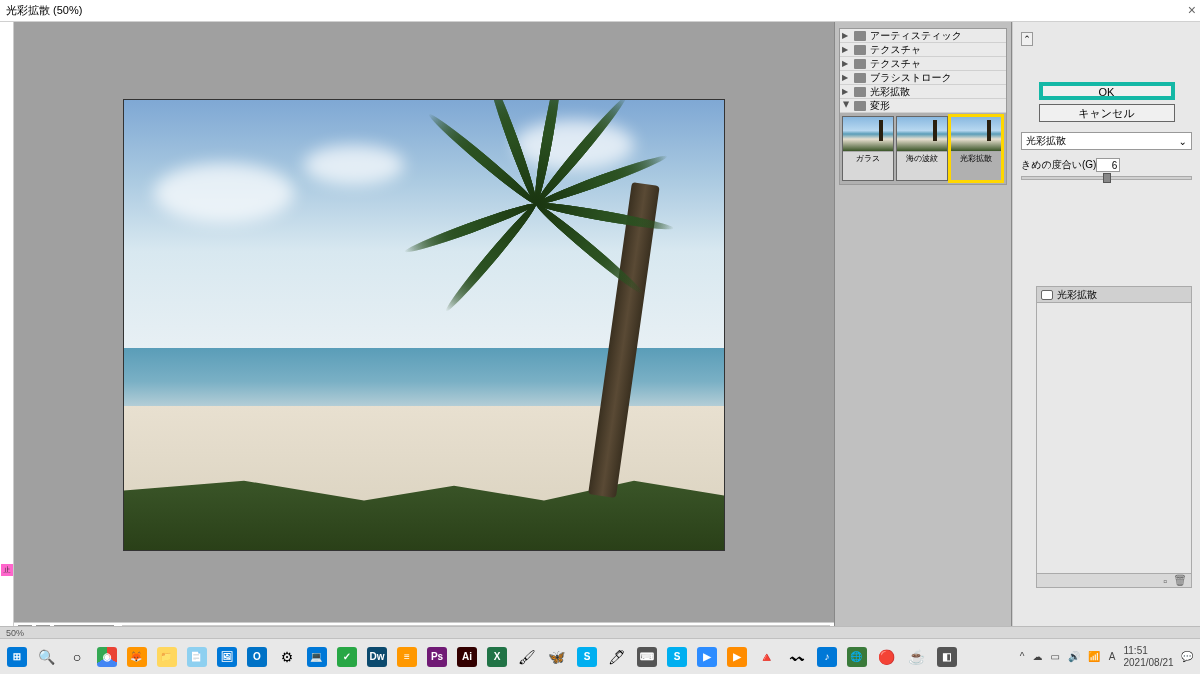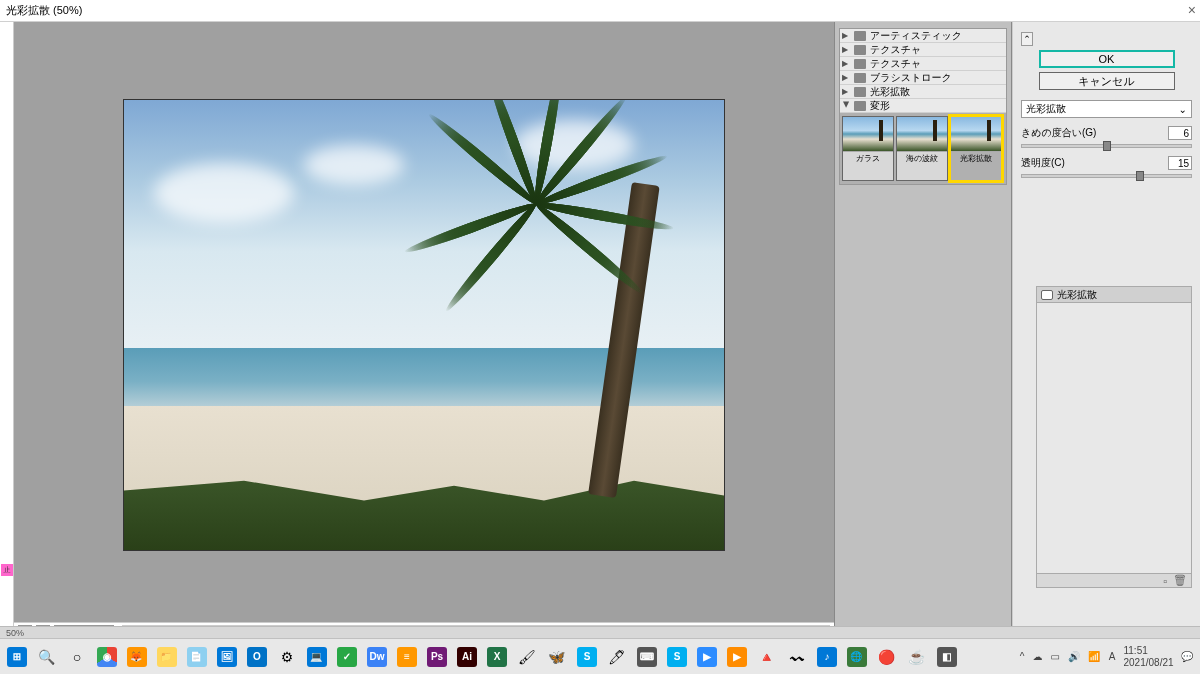--- a/index.html
+++ b/index.html
@@ -47,24 +47,24 @@
     .thumb { width: 52px; border: 1px solid #666; background: #fff; position: relative; }
     .thumb.selected { outline: 3px solid #ffd700; outline-offset: -1px; }
     .thumb-img { height: 34px; background: linear-gradient(180deg, #88b8e0 0%, #b8d8f0 40%, #5a9db8 50%, #e8e0d0 65%, #3a5528 100%); position: relative; }
     .thumb-img::after { content: ''; position: absolute; right: 20%; top: 10%; width: 4px; height: 60%; background: #2a2010; }
     .thumb-label { height: 29px; font-size: 8px; text-align: center; line-height: 13px; background: #d8d8d8; border-top: 1px solid #aaa; }
     .thumb.selected .thumb-label { background: #b0b0b0; }
     
     .params-panel { flex: 1; background: #e8e8e8; padding: 6px 8px; border-left: 1px solid #ccc; }
     .collapse-btn { width: 12px; height: 14px; border: 1px solid #999; background: #f0f0f0; font-size: 9px; text-align: center; line-height: 12px; margin-bottom: 4px; display: inline-block; }
     .action-btn { display: block; width: 136px; height: 18px; margin: 0 auto 4px; font-size: 11px; border: 1px solid #666; background: #f0f0f0; }
-    .action-btn.primary { border: 2px solid #14b8a6; }
+    .action-btn.primary { border: 4px solid #14b8a6; margin-top: 32px; }
     .dropdown { width: 100%; height: 18px; border: 1px solid #999; background: #fff; font-size: 10px; padding: 0 4px; margin-top: 10px; display: flex; align-items: center; justify-content: space-between; }
     .param-row { margin-top: 8px; }
-    .param-top { display: flex; justify-content: space-between; align-items: center; font-size: 10px; }
+    .param-top { display: flex; align-items: center; font-size: 10px; }
     .param-input { width: 24px; height: 14px; border: 1px solid #999; font-size: 10px; text-align: right; padding: 0 2px; }
     .slider { height: 4px; background: #d0d0d0; border: 1px solid #aaa; margin-top: 4px; position: relative; }
     .slider-thumb { position: absolute; top: -4px; width: 8px; height: 10px; background: #888; border: 1px solid #555; transform: translateX(-50%); }
     
     .layers-panel { position: absolute; right: 8px; top: 264px; width: 156px; bottom: 50px; background: #e8e8e8; border: 1px solid #aaa; }
     .layer-head { height: 16px; background: #d0d0d0; border-bottom: 1px solid #aaa; display: flex; align-items: center; font-size: 10px; padding: 0 4px; gap: 4px; }
     .eye-icon { width: 12px; height: 10px; border: 1px solid #666; background: #fff; border-radius: 2px; }
     .layers-footer { position: absolute; bottom: 0; left: 0; right: 0; height: 14px; background: #d8d8d8; border-top: 1px solid #aaa; display: flex; justify-content: flex-end; gap: 6px; padding: 0 4px; align-items: center; font-size: 11px; color: #666; }
     
     .taskbar { position: absolute; bottom: 0; left: 0; right: 0; height: 36px; background: #e8e8e8; border-top: 1px solid #c0c0c0; display: flex; align-items: center; padding: 0 6px; gap: 8px; }
@@ -184,29 +184,20 @@
       <div class="param-top">
         <span>きめの度合い(G)</span>
         <input class="param-input" value="6" style="">
       </div>
       <div class="slider">
         <div class="slider-thumb" style="left:50%"></div>
       </div>
     </div>
     
     
-    <div class="param-row">
-      <div class="param-top">
-        <span>透明度(C)</span>
-        <input class="param-input" value="15" style="">
-      </div>
-      <div class="slider">
-        <div class="slider-thumb" style="left:70%"></div>
-      </div>
-    </div>
   </div>
 
   <div class="layers-panel">
     <div class="layer-head">
       <span class="eye-icon"></span>
       <span>光彩拡散</span>
     </div>
     <div class="layers-footer">
       <span>▫</span>
       <span>🗑</span>
@@ -244,21 +235,21 @@
       <div class="icon-box" style="background:#0072c6">O</div>
     </div>
   <div class="tb-icon">⚙</div>
   <div class="tb-icon">
       <div class="icon-box" style="background:#0078d7">💻</div>
     </div>
   <div class="tb-icon">
       <div class="icon-box" style="background:#28a745">✓</div>
     </div>
   <div class="tb-icon">
-      <div class="icon-box" style="background:#3b82f6">Dw</div>
+      <div class="icon-box" style="background:#0c4a6e">Dw</div>
     </div>
   <div class="tb-icon">
       <div class="icon-box" style="background:#ff9800">≡</div>
     </div>
   <div class="tb-icon">
       <div class="icon-box" style="background:#701a75">Ps</div>
     </div>
   <div class="tb-icon">
       <div class="icon-box" style="background:#330000">Ai</div>
     </div>

